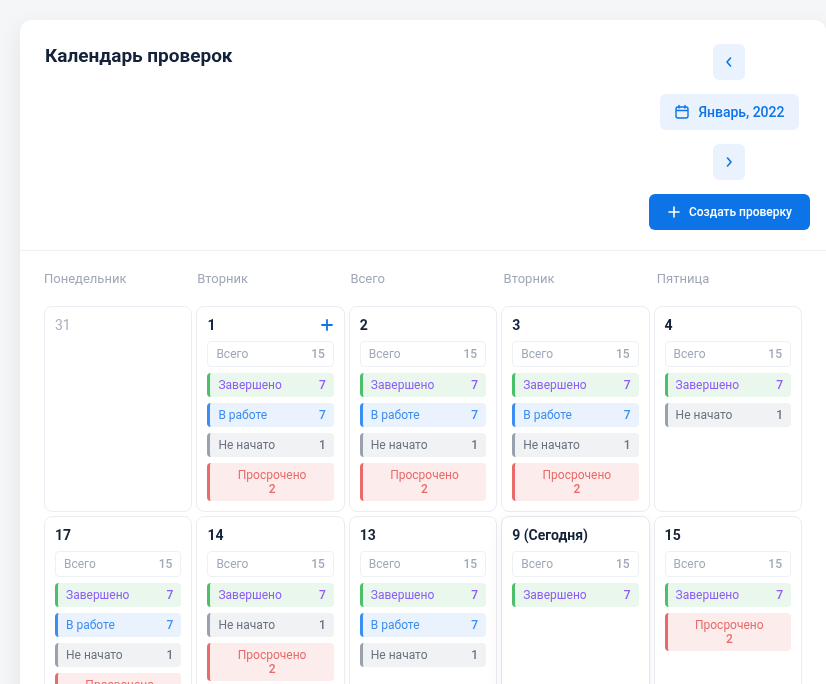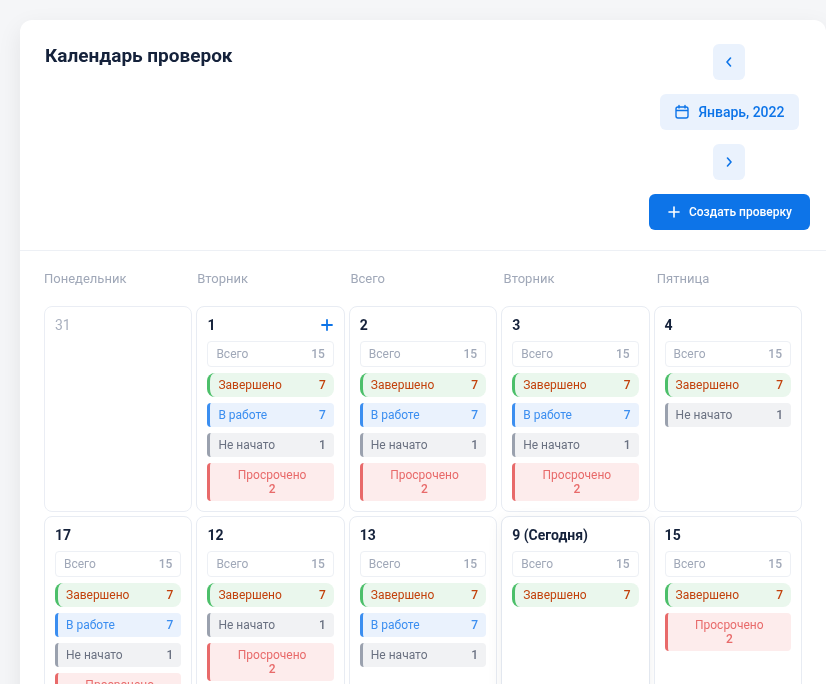--- a/index.html
+++ b/index.html
@@ -20,21 +20,21 @@
 .day { background: #fff; border: 1px solid #e8ecf3; border-radius: 8px; padding: 10px; display: flex; flex-direction: column; gap: 6px; min-height: 48px; }
 .day.empty { opacity: 0.9; }
 .day.today { box-shadow: 0 4px 16px rgba(0,0,0,0.06); border-color: #e2e7ef; }
 .day-head { display: flex; justify-content: space-between; align-items: center; margin-bottom: 2px; }
 .day-num { font-size: 14px; font-weight: 700; color: #15223b; }
 .day-num.muted { color: #a0a8b8; font-weight: 400; }
 .plus-icon { width: 14px; height: 14px; cursor: pointer; }
 .stat { display: flex; justify-content: space-between; align-items: center; font-size: 12px; padding: 5px 8px; border-radius: 4px; border-left: 3px solid transparent; }
 .stat.total { color: #a0a8b8; border: 1px solid #edf0f5; border-left: 1px solid #edf0f5; text-align: center; }
 .stat.total .stat-count { color: #a0a8b8; }
-.stat.done { background: #eaf7ed; border-left-color: #4cbf6a; color: #c2410c; border-radius: 8px; }
+.stat.done { background: #eaf7ed; border-left-color: #4cbf6a; color: #8b5cf6; }
 .stat.progress { background: #eaf2fd; border-left-color: #3b8ef0; color: #3b8ef0; }
 .stat.notstarted { background: #f1f2f4; border-left-color: #9aa1ae; color: #6a7181; }
 .stat.overdue { background: #fdecec; border-left-color: #e86a6a; color: #e86a6a; flex-direction: column; }
 .stat-count { font-weight: 500; }
 svg { display: block; }
 </style>
 </head>
 <body>
 
 <div class="card">
@@ -203,21 +203,21 @@
           <span>Не начато</span>
           <span class="stat-count">1</span>
         </div>
         <div class="stat overdue">
           <span>Просрочено</span>
           <span class="stat-count">2</span>
         </div>
       </div>
       <div class="day">
         <div class="day-head">
-          <div class="day-num">12</div>
+          <div class="day-num">14</div>
         </div>
         <div class="stat total">
           <span>Всего</span>
           <span class="stat-count">15</span>
         </div>
         <div class="stat done">
           <span>Завершено</span>
           <span class="stat-count">7</span>
         </div>
         <div class="stat notstarted">

